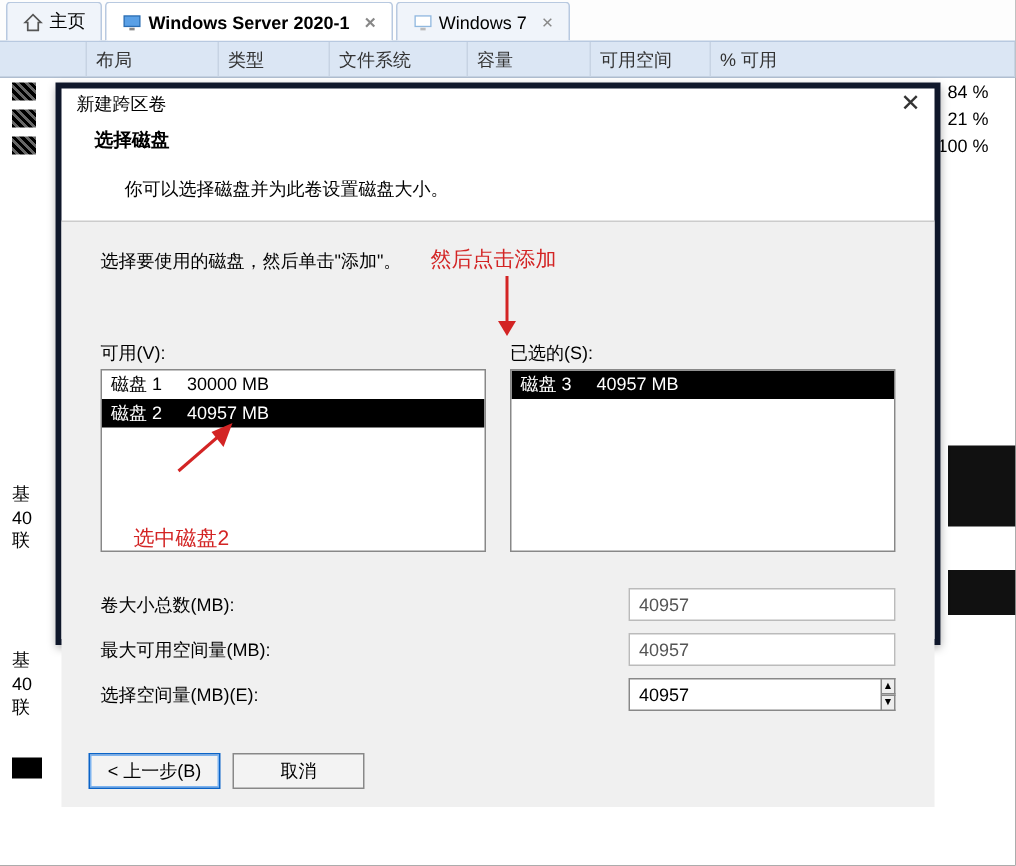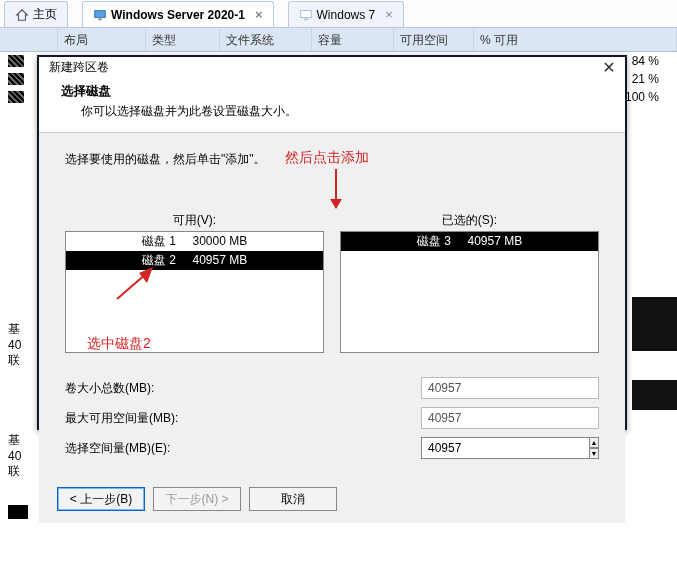--- a/index.html
+++ b/index.html
@@ -2,53 +2,53 @@
 <html><head>
 <meta charset="utf-8">
 <style>
   * { box-sizing: border-box; font-family: "Microsoft YaHei", "Segoe UI", Tahoma, sans-serif; font-size: 12px; }
   body { margin: 0; background: #333; width: 677px; height: 577px; overflow: hidden; position: relative; }
   
   .outer-shell { position: absolute; left: 0; top: 0; right: 0; bottom: 0; background: #fff; }
   
   
   .tabs-bar { height: 28px; background: #fdfdfd; display: flex; align-items: flex-end; padding-left: 4px; border-bottom: 1px solid #b8c9e0; }
-  .app-tab { display: flex; align-items: center; gap: 4px; padding: 4px 10px; height: 26px; border: 1px solid #b8c9e0; border-bottom: none; margin-right: 14px; background: #f0f4fa; border-radius: 3px 3px 0 0; }
+  .app-tab { display: flex; align-items: center; gap: 4px; padding: 4px 10px; height: 26px; border: 1px solid #b8c9e0; border-bottom: none; margin-right: 2px; background: #f0f4fa; border-radius: 3px 3px 0 0; }
   .app-tab.active { background: #fff; font-weight: 600; }
   .tab-icon { width: 14px; height: 14px; display: inline-flex; }
   .tab-close { margin-left: 6px; color: #888; font-size: 13px; line-height: 1; }
   
   
   .bg-columns { position: absolute; top: 28px; left: 0; right: 0; height: 24px; background: #dbe6f4; display: flex; font-size: 12px; color: #333; border-bottom: 1px solid #b0bed0; }
   .bg-col { border-right: 1px solid #c7d3e3; padding: 4px 6px; text-align: left; }
   
   
   .bg-rows { position: absolute; top: 52px; left: 0; right: 0; }
   .bg-row { height: 18px; display: flex; align-items: center; font-size: 11px; color: #000; }
   .bg-row .stripe { width: 16px; height: 12px; margin-left: 8px; margin-right: 4px; background: repeating-linear-gradient(45deg,#000 0 2px,#666 2px 4px); }
   .bg-row .pct { margin-left: auto; margin-right: 18px; }
   .bg-dark-strip { position: absolute; left: 632px; right: 0; background:#111; }
   
   
-  .dlg { position: absolute; left: 37px; top: 55px; width: 590px; height: 375px; background: #fff; border: 2px solid #0f172a; box-shadow: 0 2px 6px rgba(0,0,0,.35); display:flex; flex-direction:column; }
+  .dlg { position: absolute; left: 37px; top: 55px; width: 590px; height: 375px; background: #fff; border: 4px solid #0f172a; box-shadow: 0 2px 6px rgba(0,0,0,.35); display:flex; flex-direction:column; }
   .dlg-title { height: 28px; display:flex; align-items:center; padding: 0 6px 0 10px; font-size: 12px; }
   .dlg-close { margin-left:auto; width:20px; height:20px; display:flex; align-items:center; justify-content:center; font-size:16px; color:#333; }
   .dlg-head { padding: 6px 22px 12px 22px; border-bottom:1px solid #ccc; }
   .dlg-head-title { font-weight:600; font-size: 12.5px; }
-  .dlg-head-sub { margin-top:3px; margin-left:20px; color:#000; }
+  .dlg-head-sub { margin-top:16px; margin-left:20px; color:#000; }
   .dlg-body { flex:1; background:#f0f0f0; padding: 18px 26px 12px 26px; position:relative; }
   
   .hint-row { margin-bottom: 8px; }
   
   .ann-text { position:absolute; color:#d32424; font-size:14px; pointer-events:none; }
   .ann-arrow-down { position:absolute; pointer-events:none; }
   .ann-arrow-diag { position:absolute; pointer-events:none; }
   
   .disk-row { display:flex; gap:16px; align-items:flex-start; margin-top: 44px; }
-  .col-left, .col-right { flex:1;text-align:center; }
+  .col-left, .col-right { flex:1; }
   .col-mid { width: 110px; display:flex; flex-direction:column; gap: 8px; padding-top: 18px; }
   .listbox { border:1px solid #888; background:#fff; height: 122px; overflow:hidden; }
   .list-item { padding: 1px 6px; white-space: pre; font-family: Tahoma, sans-serif; }
   .list-item.sel { background:#000000; color:#fff; }
   .list-lbl { margin-bottom: 2px; }
   
   button.win-btn { height: 24px; border:1px solid #999; background:linear-gradient(#fdfdfd,#e4e4e4); padding: 0 6px; }
   button.win-btn:disabled { color:#888; }
   
   .fields { margin-top: 20px; }
@@ -203,18 +203,17 @@
               <div>▲</div>
               <div>▼</div>
             </div>
           </div>
         </div>
       </div>
 
     </div>
     <div class="dlg-footer">
       <button class="default">&lt; 上一步(B)</button>
-      <button disabled="">下一步(N) &gt;</button>
       <button>取消</button>
     </div>
   </div>
 
 </div>
 
 </body></html>

